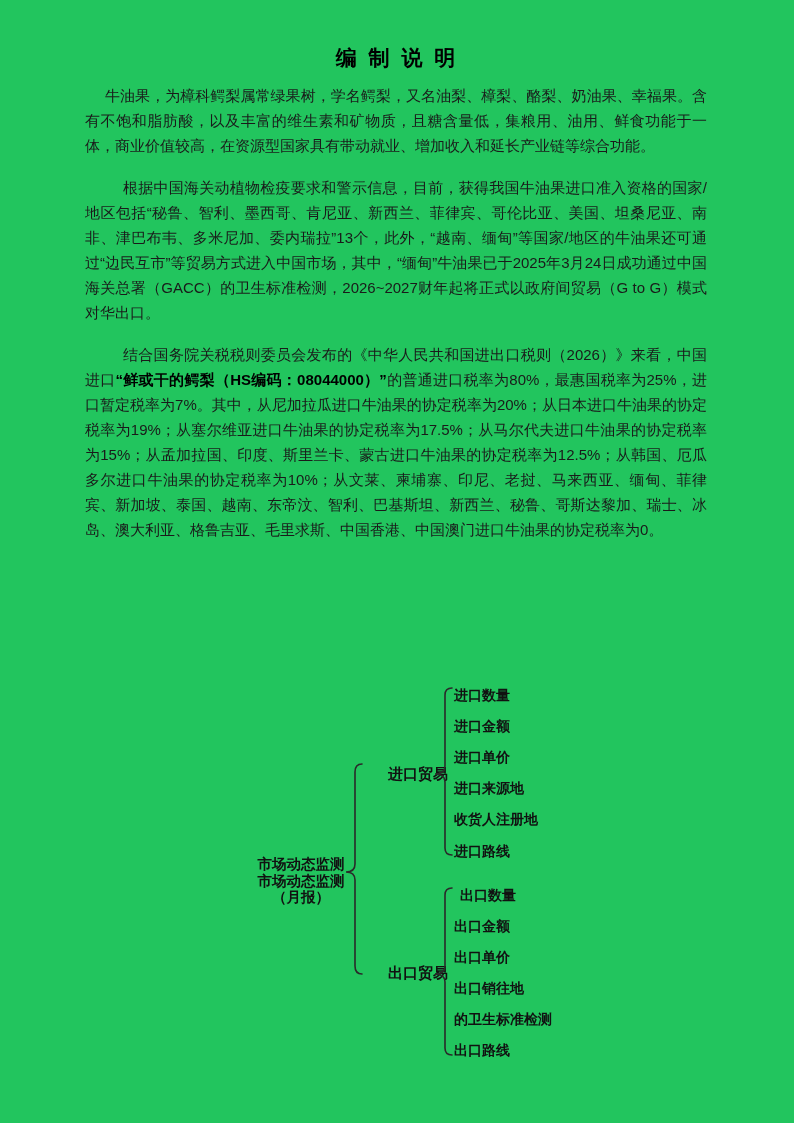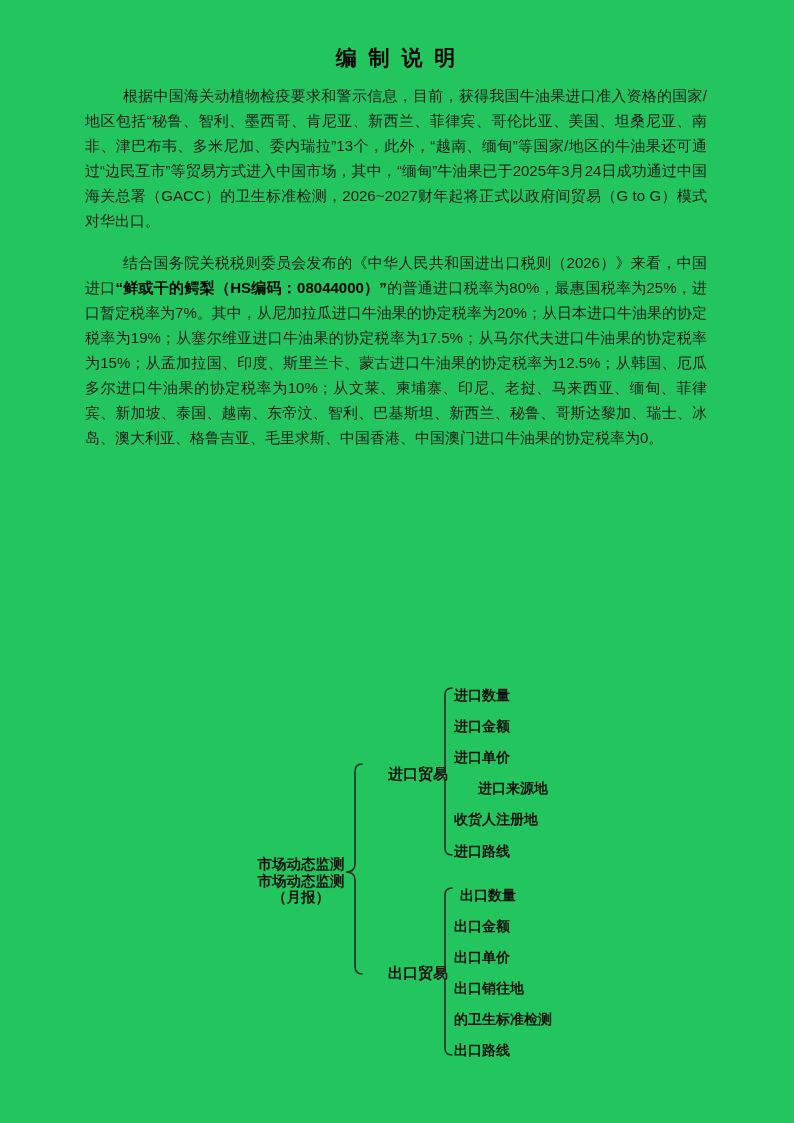--- a/index.html
+++ b/index.html
@@ -67,20 +67,21 @@
   .brace path { stroke: #2a2a2a; stroke-width: 1.6; fill: none; stroke-linecap: round; }
 </style>
 </head>
 <body>
 
 <div class="page">
 
   <div class="doc-title">编 制 说 明</div>
 
   <div class="body-text">
+    <p class="para indent-1">牛油果，为樟科鳄梨属常绿果树，学名鳄梨，又名油梨、樟梨、酪梨、奶油果、幸福果。含有不饱和脂肪酸，以及丰富的维生素和矿物质，且糖含量低，集粮用、油用、鲜食功能于一体，商业价值较高，在资源型国家具有带动就业、增加收入和延长产业链等综合功能。</p>
     <p class="para indent-3">根据中国海关动植物检疫要求和警示信息，目前，获得我国牛油果进口准入资格的国家/地区包括“秘鲁、智利、墨西哥、肯尼亚、新西兰、菲律宾、哥伦比亚、美国、坦桑尼亚、南非、津巴布韦、多米尼加、委内瑞拉”13个，此外，“越南、缅甸”等国家/地区的牛油果还可通过“边民互市”等贸易方式进入中国市场，其中，“缅甸”牛油果已于2025年3月24日成功通过中国海关总署（GACC）的卫生标准检测，2026~2027财年起将正式以政府间贸易（G to G）模式对华出口。</p>
     <p class="para indent-3"><span>结合国务院关税税则委员会发布的《中华人民共和国进出口税则（2026）》来看，中国进口</span><b>“鲜或干的鳄梨（HS编码：08044000）”</b><span>的普通进口税率为80%，最惠国税率为25%，进口暂定税率为7%。其中，从尼加拉瓜进口牛油果的协定税率为20%；从日本进口牛油果的协定税率为19%；从塞尔维亚进口牛油果的协定税率为17.5%；从马尔代夫进口牛油果的协定税率为15%；从孟加拉国、印度、斯里兰卡、蒙古进口牛油果的协定税率为12.5%；从韩国、厄瓜多尔进口牛油果的协定税率为10%；从文莱、柬埔寨、印尼、老挝、马来西亚、缅甸、菲律宾、新加坡、泰国、越南、东帝汶、智利、巴基斯坦、新西兰、秘鲁、哥斯达黎加、瑞士、冰岛、澳大利亚、格鲁吉亚、毛里求斯、中国香港、中国澳门进口牛油果的协定税率为0。</span></p>
   </div>
 
   <div class="diagram">
 
     <div class="diag-root">
       <div>市场动态监测</div>
       <div>市场动态监测</div>
       <div>（月报）</div>
@@ -90,21 +91,21 @@
       <path d="M 17 1 Q 10 1 10 9 L 10 101 Q 10 109 1 109 Q 10 109 10 117 L 10 203 Q 10 211 17 211"></path>
     </svg>
 
     <div class="branch-label" style="top:765px;">进口贸易</div>
     <svg class="brace" style="left:434px; top:687px;" width="20" height="169" viewBox="0 0 20 169">
       <path d="M 18 1 Q 11 1 11 8 L 11 79 Q 11 87 1 87 Q 11 87 11 95 L 11 161 Q 11 168 18 168"></path>
     </svg>
     <div class="leaf" style="top:686px;">进口数量</div>
     <div class="leaf" style="top:717px;">进口金额</div>
     <div class="leaf" style="top:748px;">进口单价</div>
-    <div class="leaf" style="top:779px;margin-left:24px;">进口来源地</div>
+    <div class="leaf" style="top:779px;">进口来源地</div>
     <div class="leaf" style="top:810px;">收货人注册地</div>
     <div class="leaf" style="top:842px;">进口路线</div>
 
     <div class="branch-label" style="top:964px;">出口贸易</div>
     <svg class="brace" style="left:434px; top:887px;" width="20" height="169" viewBox="0 0 20 169">
       <path d="M 18 1 Q 11 1 11 8 L 11 79 Q 11 87 1 87 Q 11 87 11 95 L 11 161 Q 11 168 18 168"></path>
     </svg>
     <div class="leaf" style="top:886px;margin-left:6px;">出口数量</div>
     <div class="leaf" style="top:917px;">出口金额</div>
     <div class="leaf" style="top:948px;">出口单价</div>

